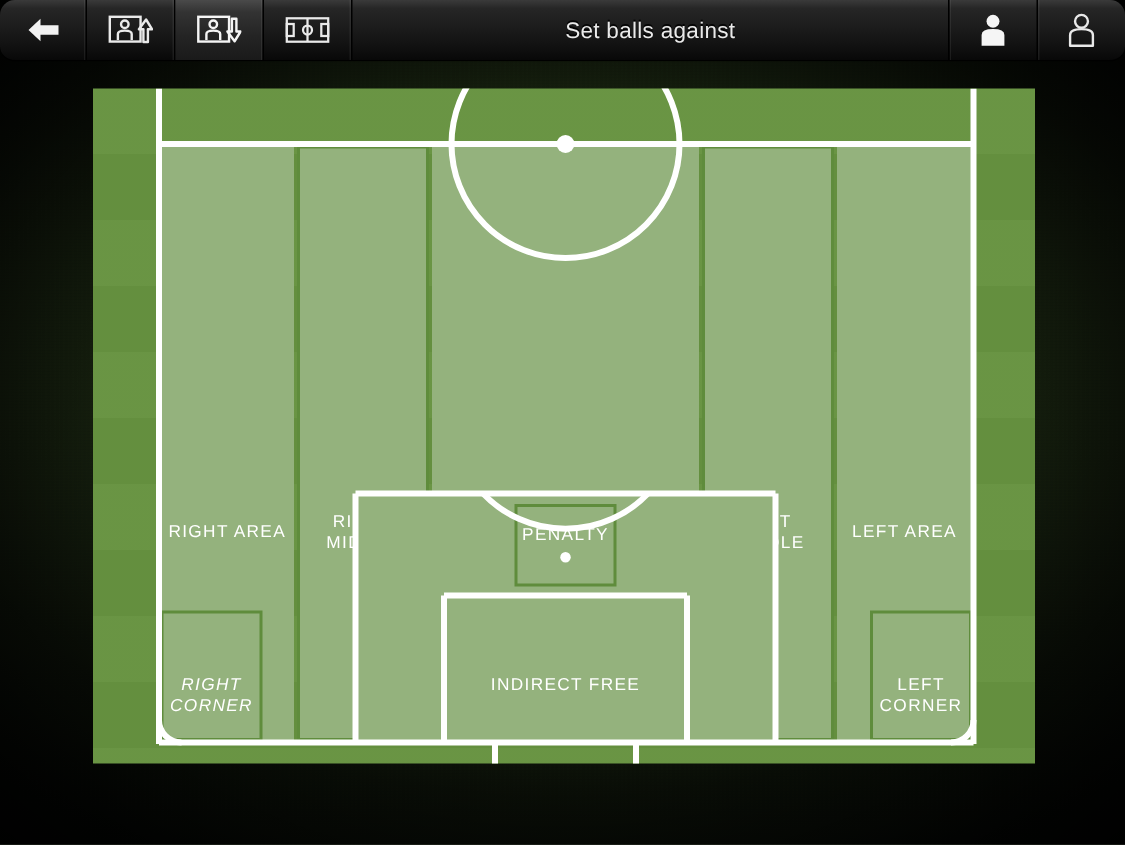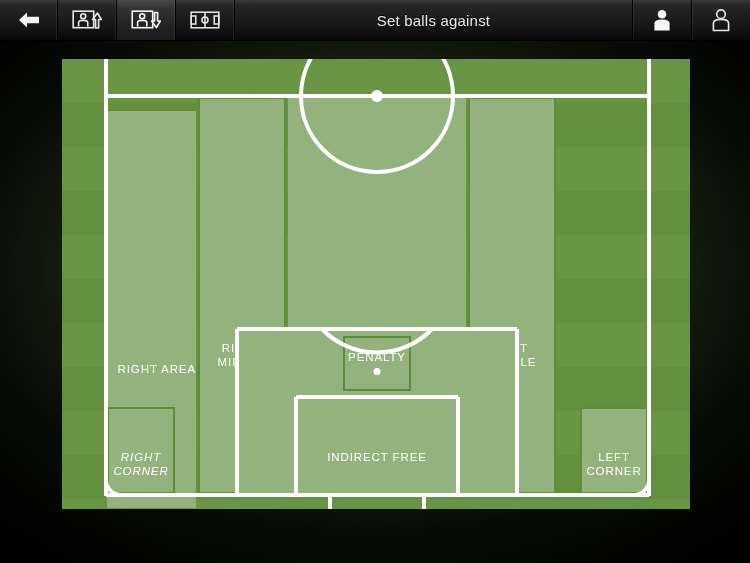--- a/index.html
+++ b/index.html
@@ -49,20 +49,21 @@
     position: absolute;
     left: 0; top: 0;
     width: 750px;
     height: 41px;
     background: linear-gradient(180deg, #3a3a3a 0%, #262626 14%, #1b1b1b 48%, #101010 80%, #080808 100%);
     border-bottom: 1px solid #000;
     box-sizing: border-box;
     display: flex;
     align-items: stretch;
     z-index: 20;
+    border-radius: 10px;
   }
   .tb-btn {
     position: relative;
     width: 59px;
     display: flex;
     align-items: center;
     justify-content: center;
     border-right: 1px solid #000;
     box-shadow: inset -1px 0 0 rgba(255,255,255,0.07);
     box-sizing: border-box;
@@ -228,38 +229,41 @@
             <path d="M5.4 23.5 L5.4 16.3 Q5.4 12.4 13 12.4 Q20.6 12.4 20.6 16.3 L20.6 23.5 Z" fill="none" stroke="#e8e8e8" stroke-width="1.6" stroke-linejoin="round"></path>
           </svg>
         </span>
       </div>
     </div>
   </div>
 
   <div class="pitch">
     <div class="pitch-stripes"></div>
 
-    <div class="zone row-main" style="left:45px; top:52px; width:89px; height:397px;justify-content:flex-end;">
+    <div class="zone row-main" style="left:45px; top:38px; width:89px; height:397px;">
       <span class="zone-label">RIGHT AREA</span>
     </div>
 
     <div class="zone row-main bordered" style="left:136px; top:38px; width:88px; height:397px;">
       <span class="zone-label">RIGHT
 MIDDLE</span>
     </div>
 
     <div class="zone row-main" style="left:226px; top:38px; width:178px; height:397px;">
       <span class="zone-label">MIDDLE</span>
     </div>
 
     <div class="zone row-main bordered" style="left:406px; top:38px; width:88px; height:397px;">
       <span class="zone-label">LEFT
 MIDDLE</span>
     </div>
 
+    <div class="zone row-main" style="left:496px; top:38px; width:90px; height:397px;">
+      <span class="zone-label">LEFT AREA</span>
+    </div>
 
     <div class="zone corner bordered" style="left:45px; top:348px; width:68px; height:87px;font-style:italic;">
       <span class="zone-label">RIGHT
 CORNER</span>
     </div>
 
     <div class="zone corner bordered" style="left:518px; top:348px; width:68px; height:87px;justify-content:center;">
       <span class="zone-label">LEFT
 CORNER</span>
     </div>

